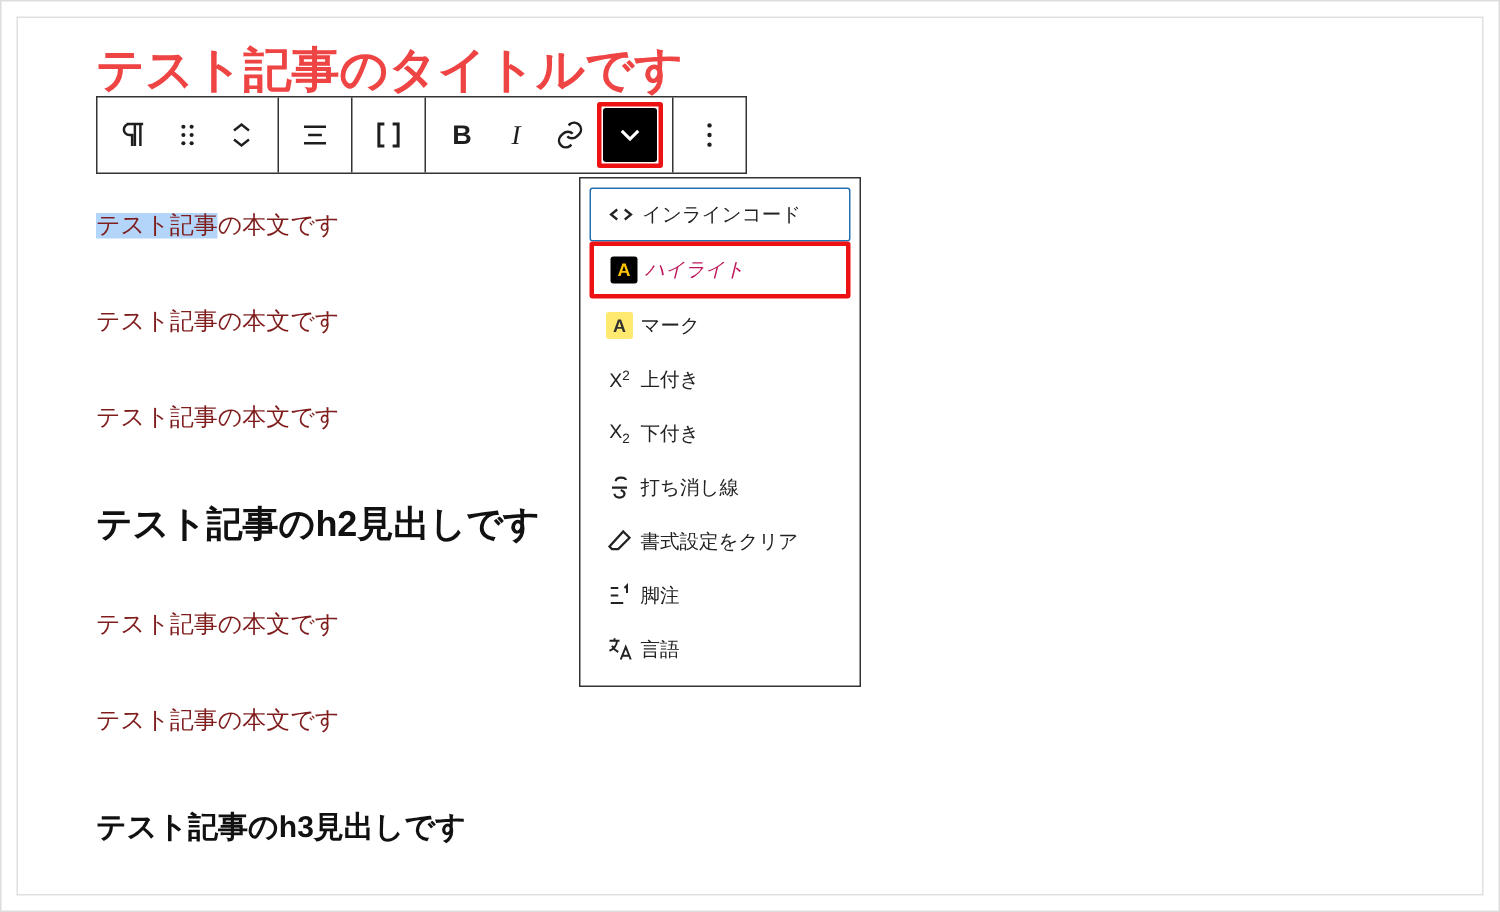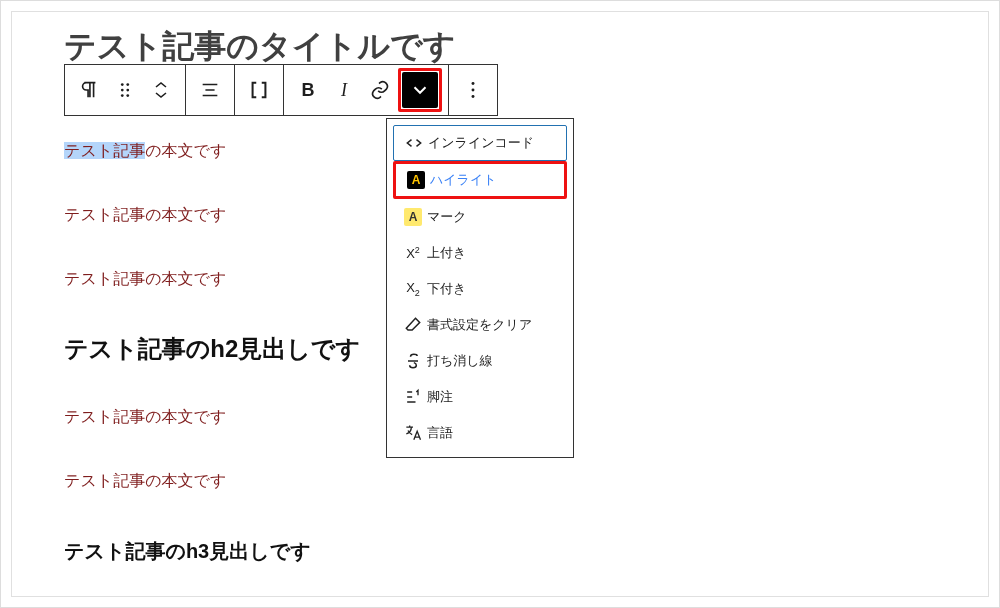--- a/index.html
+++ b/index.html
@@ -1,19 +1,19 @@
 <!DOCTYPE html>
 <html><head>
 <meta charset="utf-8">
 <style>
 * { margin: 0; padding: 0; box-sizing: border-box; }
 body { font-family: -apple-system, BlinkMacSystemFont, "Segoe UI", "Hiragino Sans", "Hiragino Kaku Gothic ProN", Meiryo, sans-serif; background: #fff; width: 1000px; height: 608px; position: relative; border: 1px solid #ddd; }
 .canvas { position: absolute; left: 10px; top: 10px; right: 10px; bottom: 10px; border: 1px solid #e0e0e0; overflow: hidden; }
 .doc { position: absolute; left: 52px; top: 12px; right: 52px; }
-.doc-title { font-size: 32px; font-weight: 700; color: #404040; line-height: 1.4; }
+.doc-title { font-size: 32px; font-weight: 700; color: #ef4444; line-height: 1.4; }
 .toolbar { position: absolute; left: 52px; top: 52px; background: #fff; border: 1px solid #333; height: 52px; display: flex; align-items: stretch; z-index: 5; }
 .tgroup { display: flex; align-items: center; padding: 0 6px; border-right: 1px solid #333; }
 .tgroup:last-child { border-right: none; }
 .tbtn { width: 36px; height: 36px; display: flex; align-items: center; justify-content: center; cursor: pointer; border-radius: 2px; color: #1e1e1e; }
 .tbtn svg { width: 22px; height: 22px; }
 .tbtn.small-stack { flex-direction: column; }
 .tbtn.small-stack svg { width: 14px; height: 10px; }
 .tbtn.active { background: #000; color: #fff; }
 .red-box { border: 3px solid #e11; padding: 1px; border-radius: 2px; }
 .red-box-pad { display: inline-flex; }
@@ -21,21 +21,21 @@
 .body-para.first { margin-top: 70px; }
 .hilite { background: #b4d5fa; }
 .h2 { font-size: 24px; font-weight: 700; margin-top: 42px; color: #111; }
 .h3 { font-size: 20px; font-weight: 700; margin-top: 45px; color: #111; }
 .dropdown { position: absolute; left: 374px; top: 106px; width: 188px; background: #fff; border: 1px solid #333; z-index: 4; padding: 6px; }
 .dd-item { display: flex; align-items: center; height: 36px; padding: 0 6px; cursor: pointer; border-radius: 2px; font-size: 13px; color: #222; }
 .dd-item.selected { border: 1px solid #2271b1; }
 .dd-item .dd-icon { width: 28px; display: flex; align-items: center; justify-content: center; }
 .dd-item .dd-icon svg { width: 20px; height: 20px; }
 .dd-item .dd-label { flex: 1; }
-.dd-item.highlighted .dd-label { color: #3b82f6; }
+.dd-item.highlighted .dd-label { color: #be185d; font-style: italic; }
 .red-frame { border: 3px solid #e11; padding: 0; }
 .a-mark { width: 18px; height: 18px; display: flex; align-items: center; justify-content: center; font-size: 12px; font-weight: 700; border-radius: 2px; }
 .a-mark.black { background: #000; color: #ffc400; }
 .a-mark.yellow { background: #ffe96e; color: #333; }
 .sup-x, .sub-x { font-size: 13px; font-weight: 500; }
 .sup-x sup, .sub-x sub { font-size: 9px; }
 </style>
 </head>
 <body>
 
@@ -156,32 +156,32 @@
     </div>
     <div class="dd-item">
       <span class="dd-icon">
           <span class="sub-x">X<sub>2</sub></span>
         </span>
       <span class="dd-label">下付き</span>
     </div>
     <div class="dd-item">
       <span class="dd-icon">
         <svg viewBox="0 0 24 24" fill="none" stroke="currentColor" stroke-width="1.8">
+            <path d="M6 12h12M9 7c0-1.5 1.5-3 4-3s4 1 4 2M8 17c0 1.5 1.5 3 4 3s4-1.5 4-3c0-1.4-1-2.3-3-3"></path>
+          </svg>
+      </span>
+      <span class="dd-label">打ち消し線</span>
+    </div>
+    <div class="dd-item">
+      <span class="dd-icon">
+        <svg viewBox="0 0 24 24" fill="none" stroke="currentColor" stroke-width="1.8">
             <path d="M15 4l5 5-9 9H6l-2-2 11-12z"></path>
           </svg>
       </span>
       <span class="dd-label">書式設定をクリア</span>
-    </div>
-    <div class="dd-item">
-      <span class="dd-icon">
-        <svg viewBox="0 0 24 24" fill="none" stroke="currentColor" stroke-width="1.8">
-            <path d="M6 12h12M9 7c0-1.5 1.5-3 4-3s4 1 4 2M8 17c0 1.5 1.5 3 4 3s4-1.5 4-3c0-1.4-1-2.3-3-3"></path>
-          </svg>
-      </span>
-      <span class="dd-label">打ち消し線</span>
     </div>
     <div class="dd-item">
       <span class="dd-icon">
         <svg viewBox="0 0 24 24" fill="none" stroke="currentColor" stroke-width="1.6">
             <path d="M5 6h6M5 12h6M5 18h10M16 6l2-2v6"></path>
           </svg>
       </span>
       <span class="dd-label">脚注</span>
     </div>
     <div class="dd-item">

